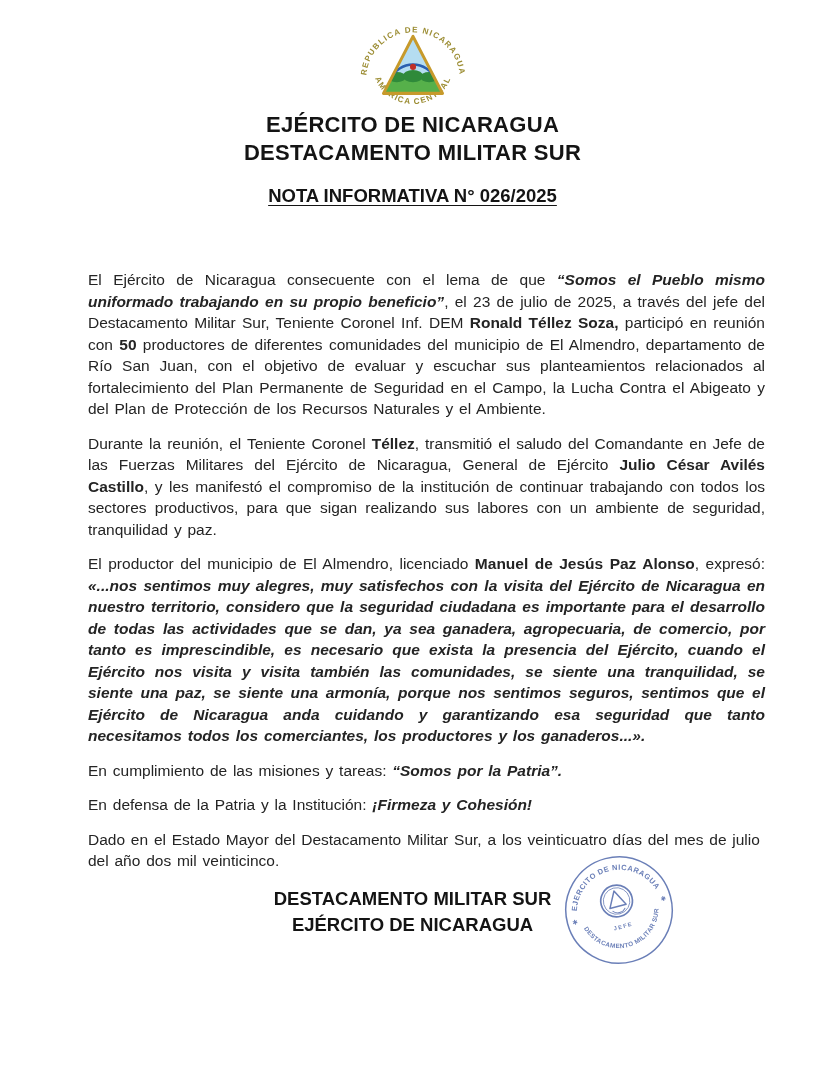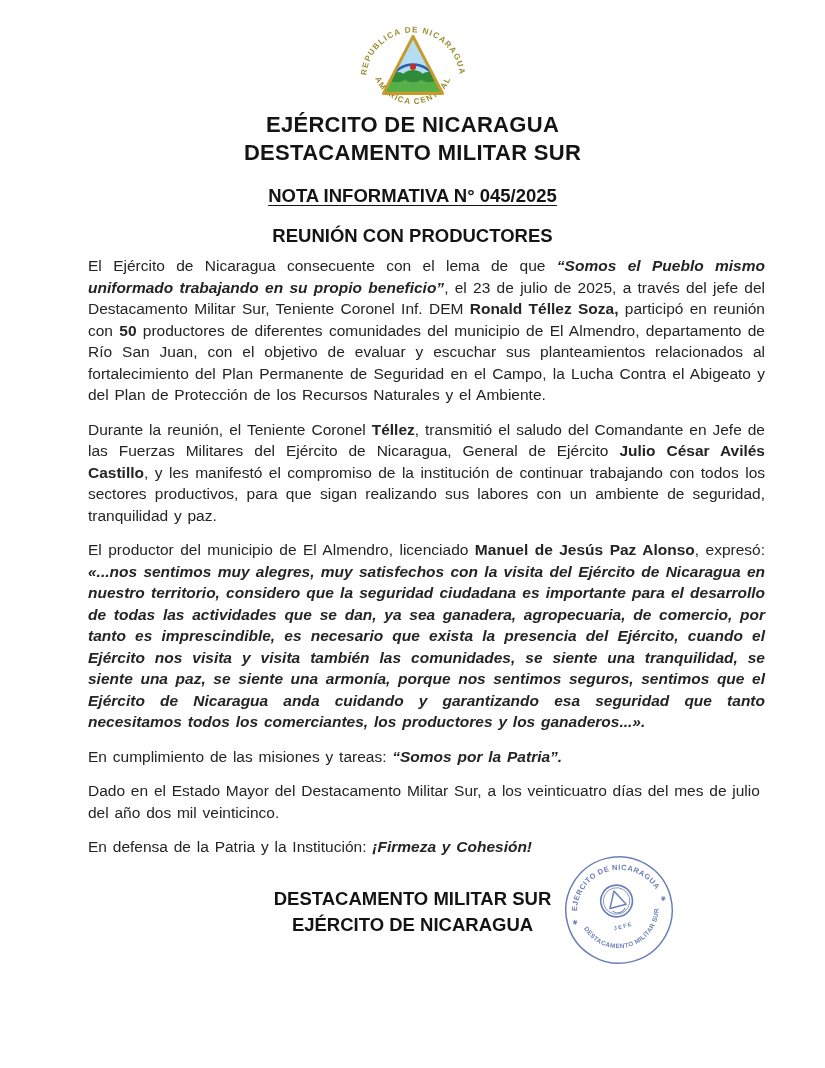--- a/index.html
+++ b/index.html
@@ -51,21 +51,21 @@
     font-size: 18.5px;
     font-weight: bold;
     line-height: 24px;
     color: #141414;
   }
 
   
   .body-text {
     position: absolute;
     left: 88px;
-    top: 255px;
+    top: 269px;
     width: 677px;
     font-size: 15.5px;
     line-height: 21.5px;
     word-spacing: 1.5px;
     color: #242424;
   }
   .body-text p { margin: 0 0 13px 0; }
   .body-text p.justify { text-align: justify; }
   .seg-r  { font-weight: normal; font-style: normal; text-align: center; }
   .seg-b  { font-weight: bold;  font-style: normal; }
@@ -122,31 +122,30 @@
       <ellipse cx="74" cy="56" rx="9" ry="5" fill="#2f8a3a"></ellipse>
       <path d="M 36,58 A 24,24 0 0 1 80,58" stroke="#2a5fb0" stroke-width="2.5" fill="none"></path>
       <circle cx="58" cy="46" r="3" fill="#c03028"></circle>
     </g>
     <polygon points="58,16 29,72 87,72" fill="none" stroke="#c79a2b" stroke-width="3" stroke-linejoin="round"></polygon>
   </svg>
 
   <div class="title-block">
     <div class="main-title">EJÉRCITO DE NICARAGUA</div>
     <div class="main-title">DESTACAMENTO MILITAR SUR</div>
-    <div class="note-title">NOTA INFORMATIVA N° 045/2025</div>
-    <div class="subject-title">REUNIÓN CON PRODUCTORES</div>
+    <div class="note-title">NOTA INFORMATIVA N° 026/2025</div>
   </div>
 
   <div class="body-text" id="body-paragraphs">
       <p class="justify"><span class="seg-r">El Ejército de Nicaragua consecuente con el lema de que </span><span class="seg-bi">“Somos el Pueblo mismo uniformado trabajando en su propio beneficio”</span><span class="seg-r">, el 23 de julio de 2025, a través del jefe del Destacamento Militar Sur, Teniente Coronel Inf. DEM </span><span class="seg-b">Ronald Téllez Soza,</span><span class="seg-r"> participó en reunión con </span><span class="seg-b">50</span><span class="seg-r"> productores de diferentes comunidades del municipio de El Almendro, departamento de Río San Juan, con el objetivo de evaluar y escuchar sus planteamientos relacionados al fortalecimiento del Plan Permanente de Seguridad en el Campo, la Lucha Contra el Abigeato y del Plan de Protección de los Recursos Naturales y el Ambiente.</span></p>
       <p class="justify"><span class="seg-r">Durante la reunión, el Teniente Coronel </span><span class="seg-b">Téllez</span><span class="seg-r">, transmitió el saludo del Comandante en Jefe de las Fuerzas Militares del Ejército de Nicaragua, General de Ejército </span><span class="seg-b">Julio César Avilés Castillo</span><span class="seg-r">, y les manifestó el compromiso de la institución de continuar trabajando con todos los sectores productivos, para que sigan realizando sus labores con un ambiente de seguridad, tranquilidad y paz.</span></p>
       <p class="justify"><span class="seg-r">El productor del municipio de El Almendro, licenciado </span><span class="seg-b">Manuel de Jesús Paz Alonso</span><span class="seg-r">, expresó: </span><span class="seg-bi">«...nos sentimos muy alegres, muy satisfechos con la visita del Ejército de Nicaragua en nuestro territorio, considero que la seguridad ciudadana es importante para el desarrollo de todas las actividades que se dan, ya sea ganadera, agropecuaria, de comercio, por tanto es imprescindible, es necesario que exista la presencia del Ejército, cuando el Ejército nos visita y visita también las comunidades, se siente una tranquilidad, se siente una paz, se siente una armonía, porque nos sentimos seguros, sentimos que el Ejército de Nicaragua anda cuidando y garantizando esa seguridad que tanto necesitamos todos los comerciantes, los productores y los ganaderos...».</span></p>
       <p><span class="seg-r">En cumplimiento de las misiones y tareas: </span><span class="seg-bi">“Somos por la Patria”.</span></p>
+      <p><span class="seg-r">En defensa de la Patria y la Institución: </span><span class="seg-bi">¡Firmeza y Cohesión!</span></p>
       <p><span class="seg-r">Dado en el Estado Mayor del Destacamento Militar Sur, a los veinticuatro días del mes de julio del año dos mil veinticinco.</span></p>
-      <p><span class="seg-r">En defensa de la Patria y la Institución: </span><span class="seg-bi">¡Firmeza y Cohesión!</span></p>
     </div>
 
   <div class="footer-titles">
     <div>DESTACAMENTO MILITAR SUR</div>
     <div>EJÉRCITO DE NICARAGUA</div>
   </div>
 
   <svg class="stamp" viewBox="0 0 120 120" aria-hidden="true">
     <defs>
       <path id="st-top" d="M 14,63 A 46,46 0 0 1 106,63"></path>

